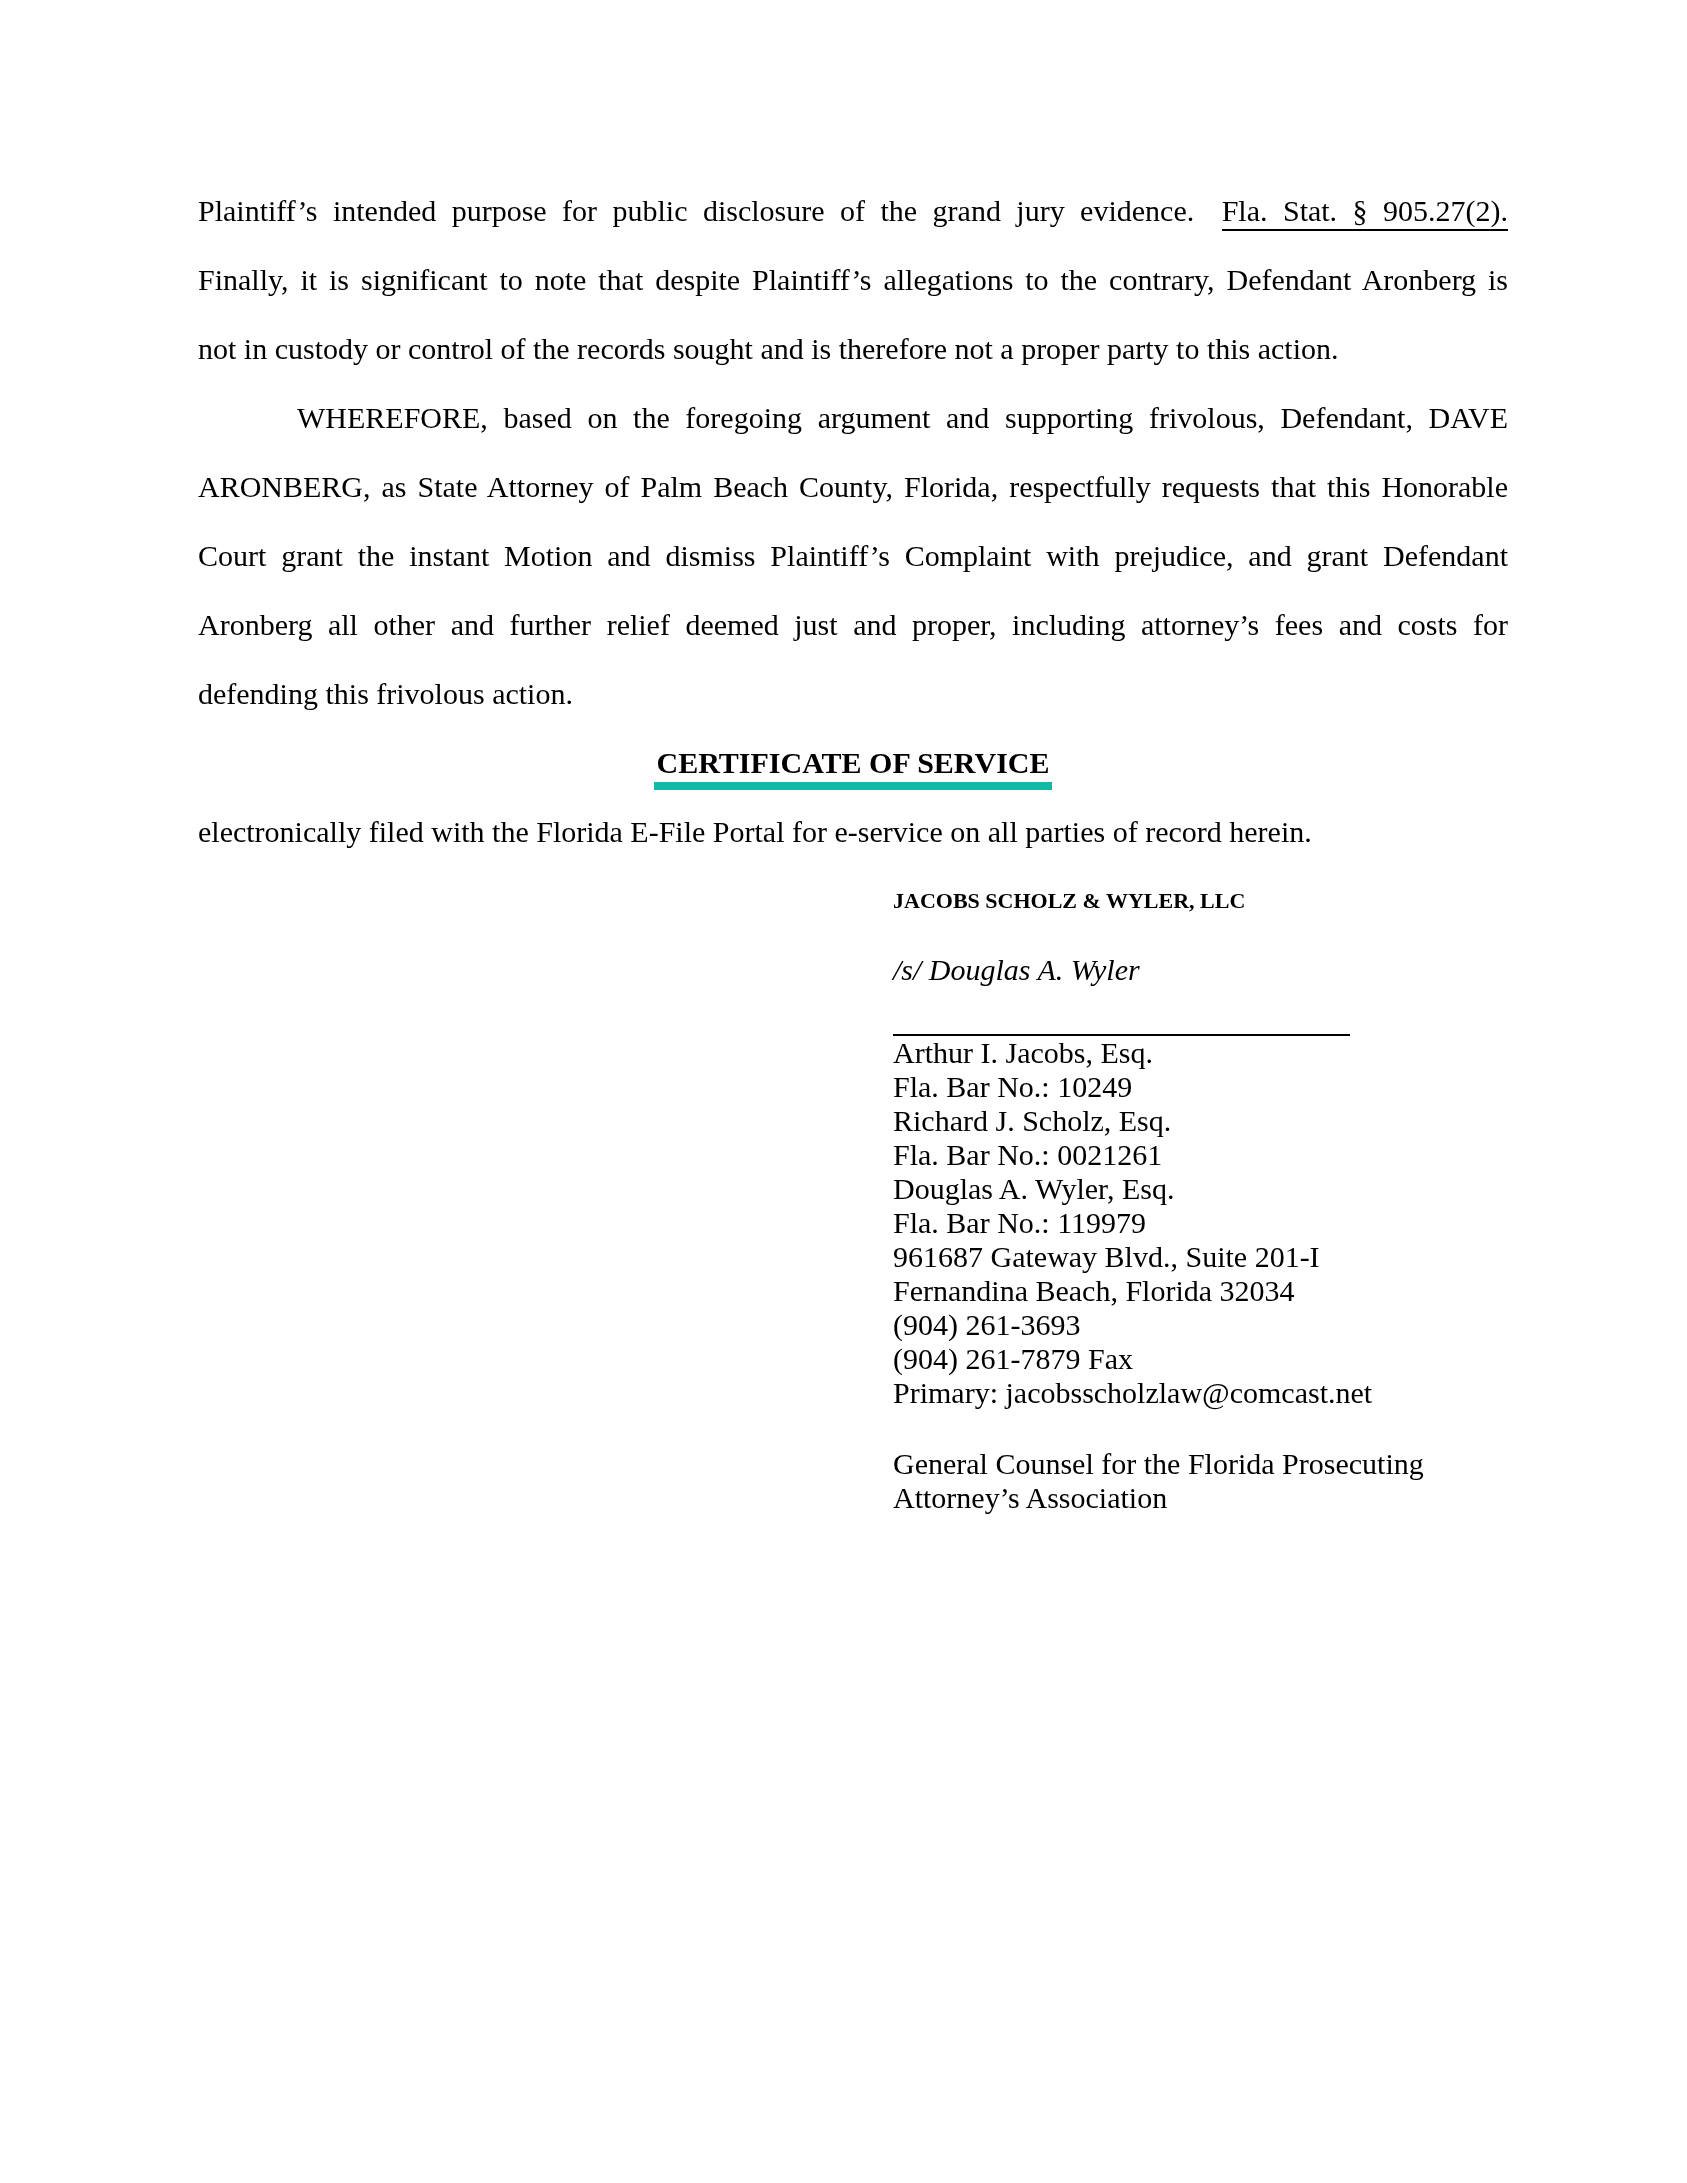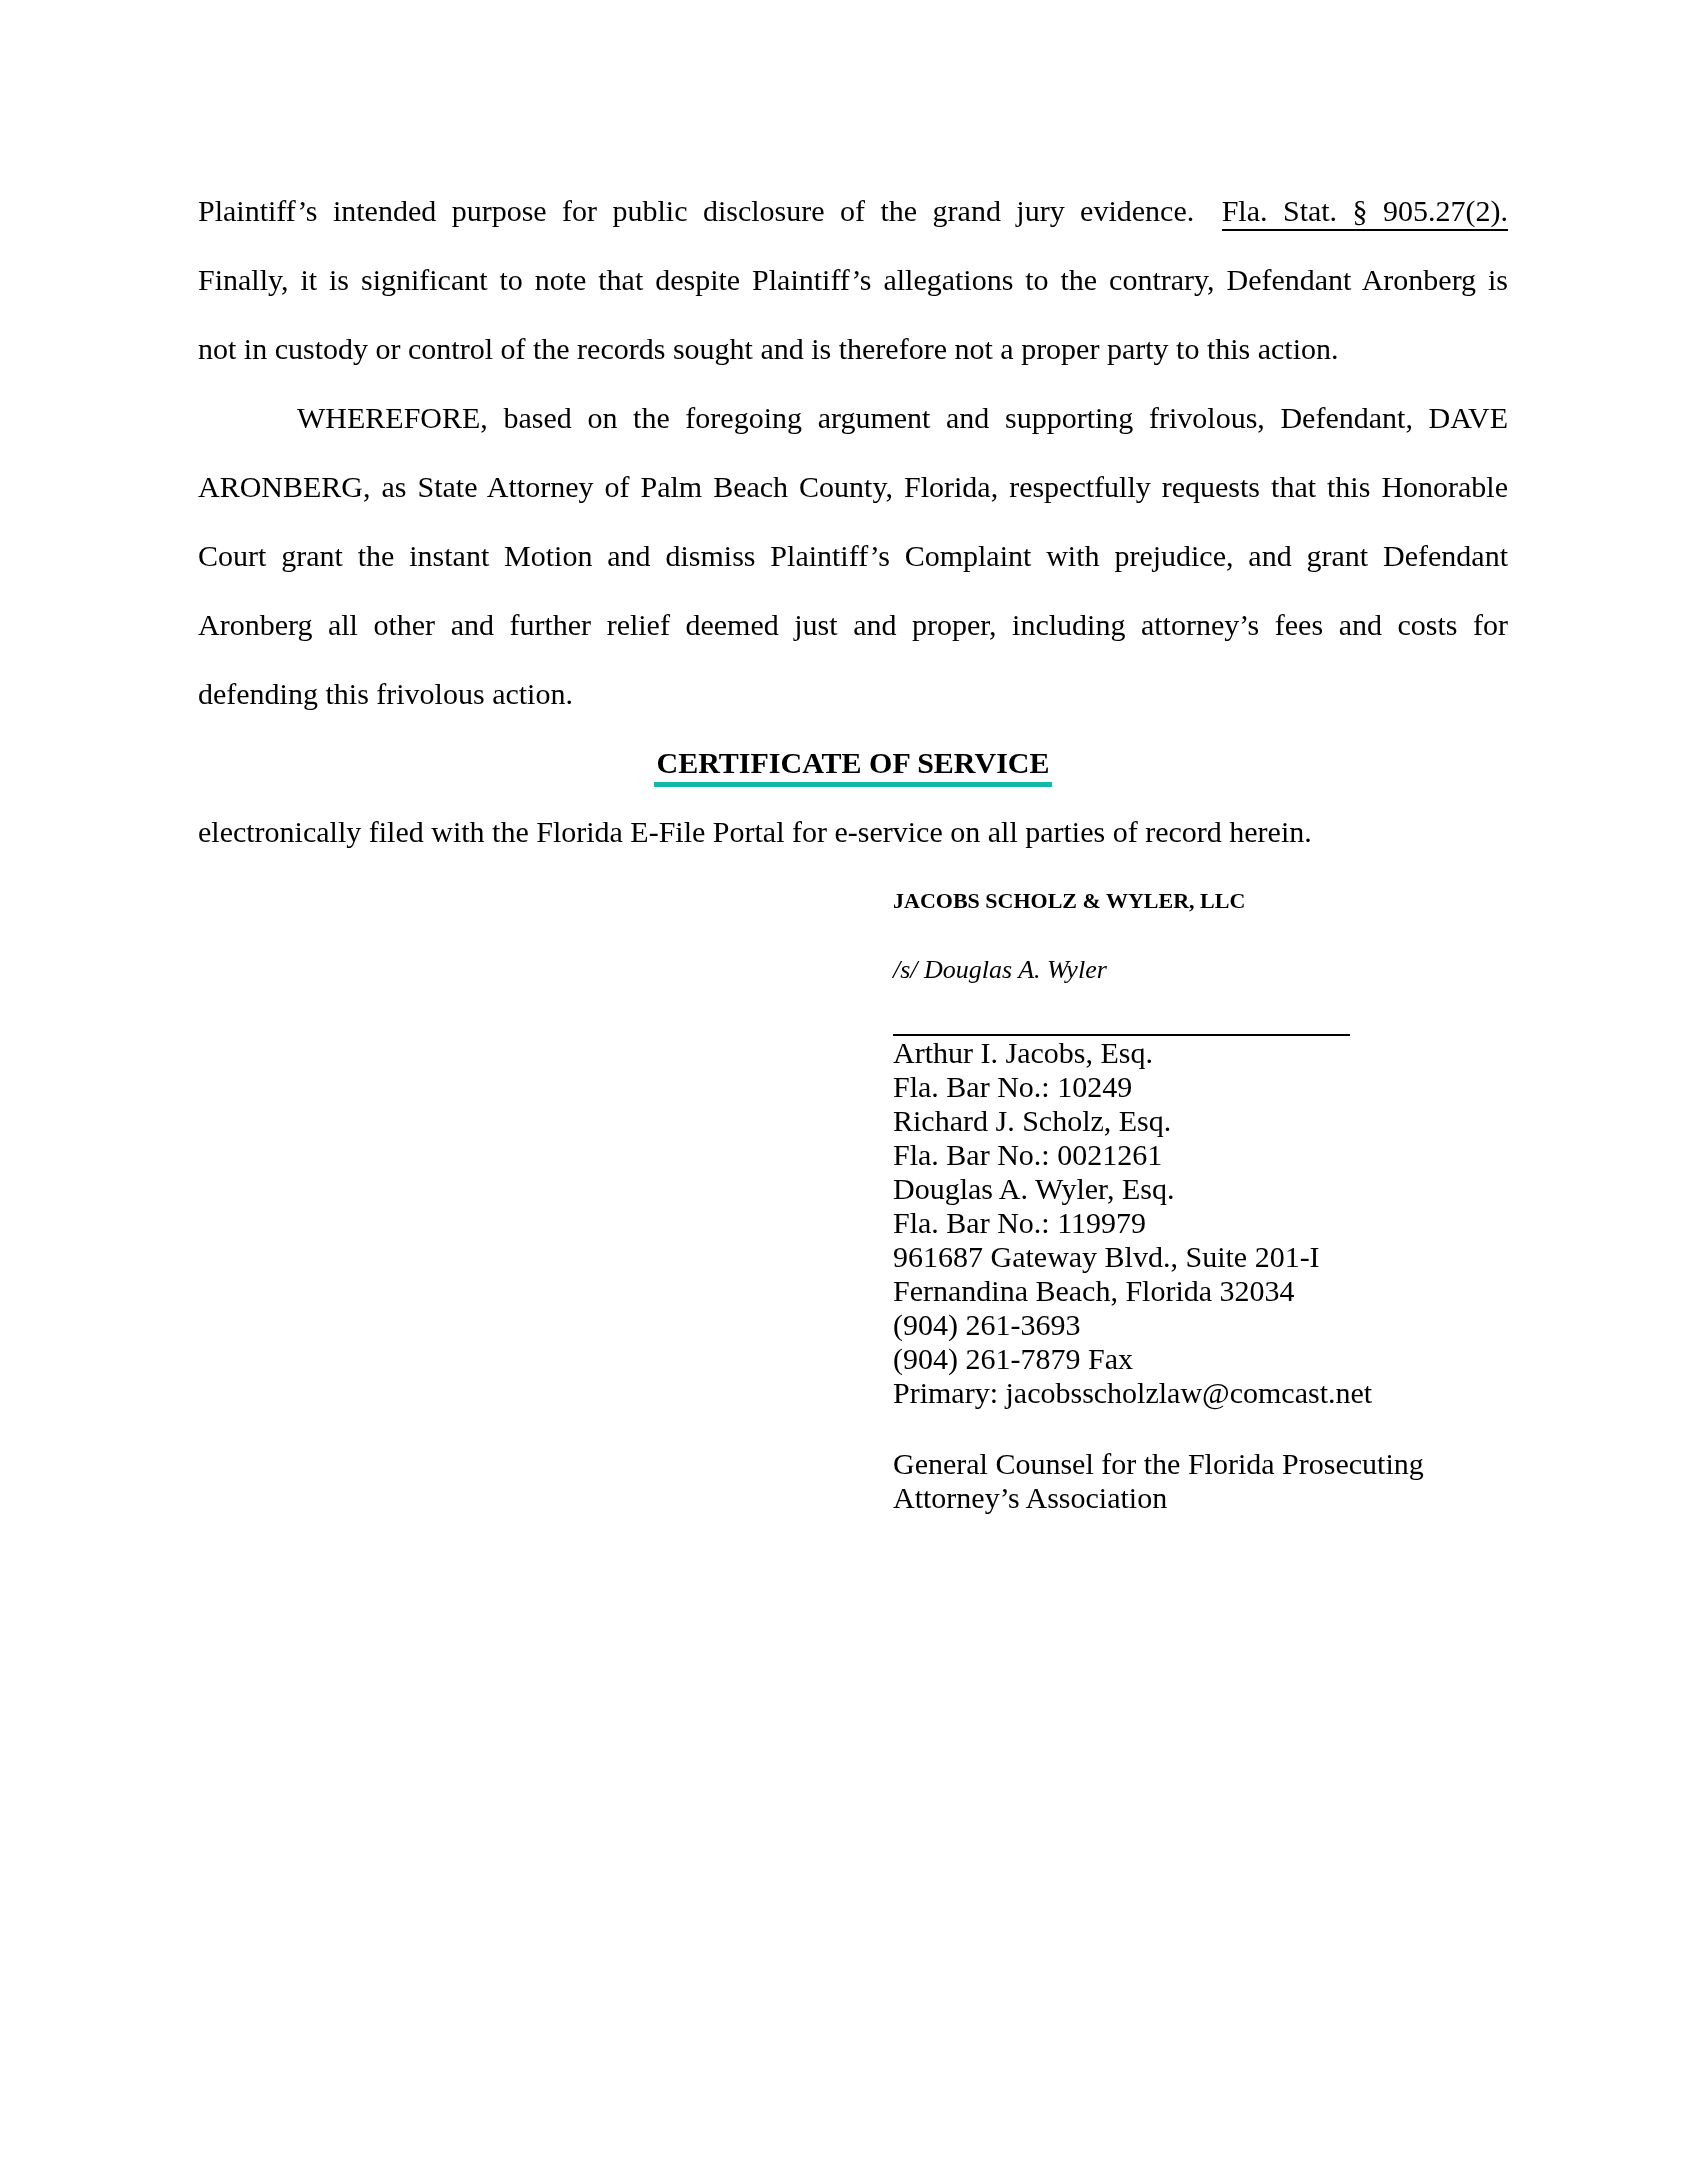--- a/index.html
+++ b/index.html
@@ -37,38 +37,38 @@
   }
   .indent {
     padding-left: 99px;
   }
   .centerline {
     text-align: center;
     text-align-last: center;
   }
   .heading-text {
     font-weight: bold;
-    border-bottom: 5px solid #14b8a6;
+    border-bottom: 8px solid #14b8a6;
     padding: 0 2.6px 2.6px 2.6px;
   }
   .cite {
     border-bottom: 2.6px solid #000000;
     padding-bottom: 2px;
     margin-left: 12px;
   }
   .sig {
     margin-left: 695px;
   }
   .sig-firm {
     font-size: 22px;
     line-height: 69px;
     font-weight: bold;
   }
   .sig-sign {
-    font-size: 26px;
+    font-size: 30px;
     line-height: 69px;
     font-style: italic;
   }
   .sig-rule {
     width: 457px;
     height: 0;
     border: none;
     border-top: 2.6px solid #000000;
     margin: 30px 0 0 0;
   }

